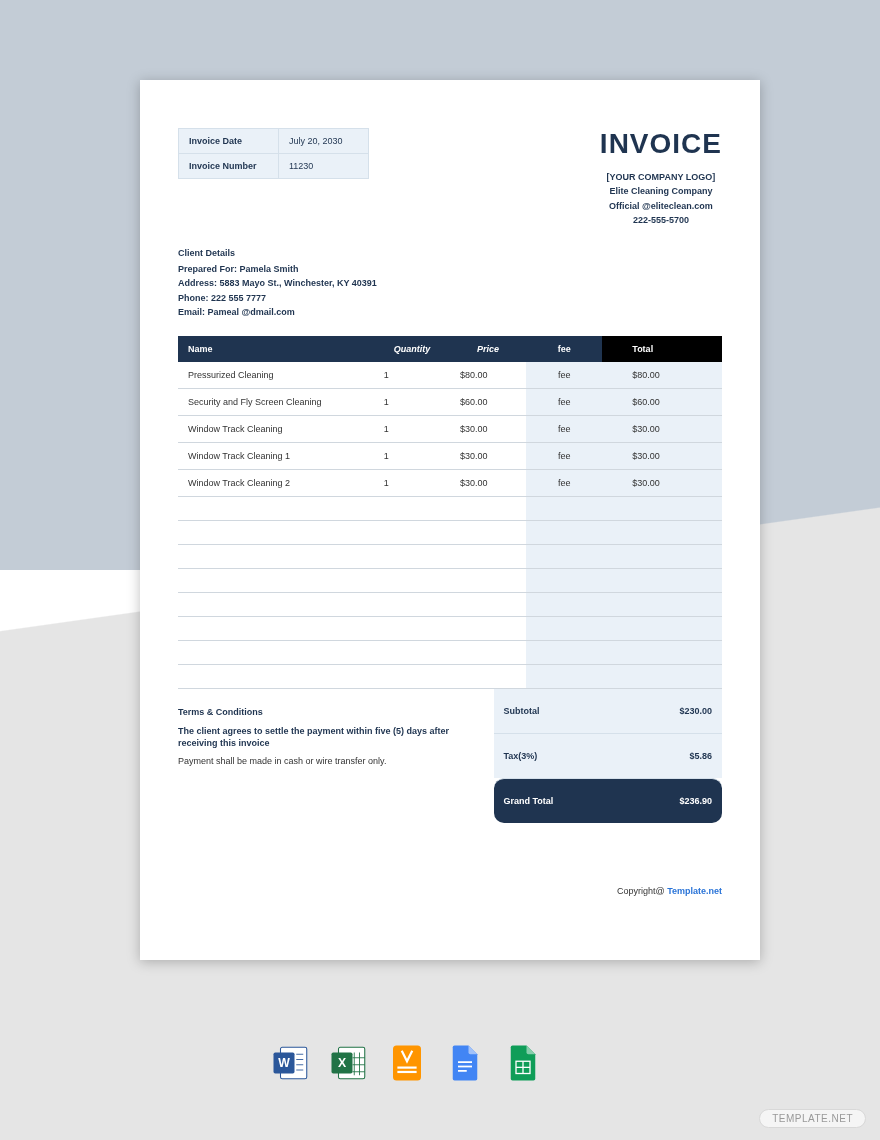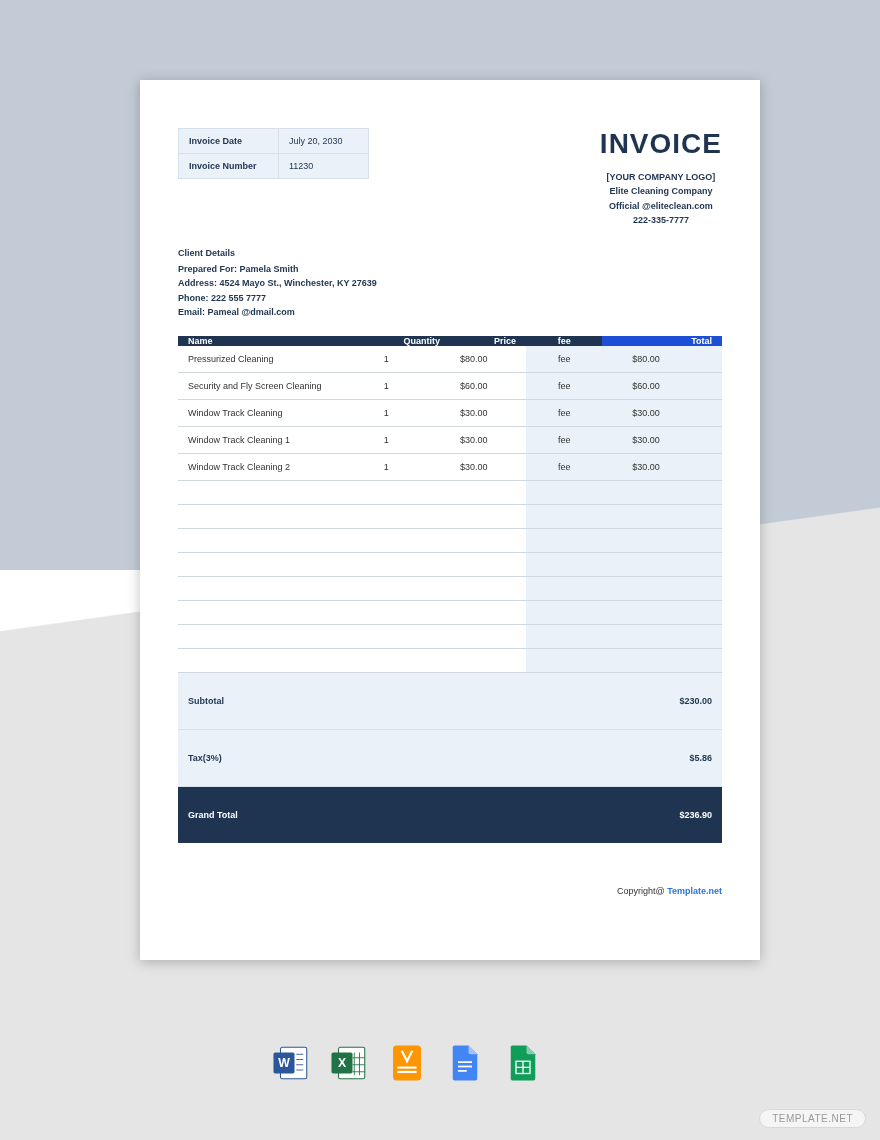--- a/index.html
+++ b/index.html
@@ -36,44 +36,44 @@
   .title {
     font-size: 28px; font-weight: 800; color: #1f3450; letter-spacing: 1px;
     text-align: right;
   }
   .company { text-align: center; margin-top: 10px; font-size: 9px; font-weight: bold; color: #1f3450; line-height: 1.6; }
   .client { margin-top: 18px; font-size: 9px; font-weight: bold; color: #1f3450; line-height: 1.6; }
   .client .h { margin-bottom: 2px; }
   .items { width: 100%; border-collapse: collapse; margin-top: 16px; font-size: 9px; }
   .items thead th {
     background: #1f3450; color: #fff; text-align: left; font-weight: bold;
-    padding: 0 10px; font-size: 9px;
-  }
-  .items thead th.qty, .items thead th.price { text-align: right; }
+    padding: 8px 10px; font-size: 9px;
+  }
+  .items thead th.qty, .items thead th.price { text-align: center; font-style: italic; }
   .items tbody td {
     padding: 8px 10px; border-bottom: 1px solid #d0d7de; vertical-align: middle;
   }
   .items tbody td.name { font-weight: normal; color: #333; }
   .items tbody td.fee, .items thead th.fee { background: #eaf1f8; text-align: center; }
   .items tbody td.total, .items thead th.total { background: #eaf1f8; text-align: left; padding-left: 30px; }
-  .items thead th.total { color: #fff; background:#1d4ed8;text-align:right; }
+  .items thead th.total { color: #fff; background:#000000; }
   .items thead th.fee { color:#fff; background:#1f3450; }
   .empty td { height: 24px; }
   .col-name{width:36%}.col-qty{width:14%}.col-price{width:14%}.col-fee{width:14%}.col-total{width:22%}
   .bottom { display: flex; margin-top: 0; }
   .terms { flex: 0 0 58%; padding: 18px 12px 0 0; font-size: 9px; color:#1f3450; }
   .terms .h { font-weight: bold; margin-bottom: 8px; }
   .terms .p1 { font-weight: bold; margin-bottom: 6px; line-height:1.4; }
   .terms .p2 { font-weight: normal; color:#333; }
   .totals { flex: 1; font-size: 9px; }
-  .totals .row { display:flex; padding:23px 10px; background:#eaf1f8; border-top:1px solid #d5e0ea; }
+  .totals .row { display:flex; padding:17px 10px; background:#eaf1f8; border-top:1px solid #d5e0ea; }
   .totals .row:first-child{border-top:none;}
   .totals .row .lbl{flex:1; font-weight:bold; color:#1f3450;}
   .totals .row .val{flex:0 0 80px; text-align:right; font-weight:bold; color:#1f3450;}
-  .totals .row.grand{background:#1f3450; color:#fff;}
+  .totals .row.grand{background:#1f3450; color:#fff;border-radius:10px;}
   .totals .row.grand .lbl,.totals .row.grand .val{color:#fff;}
   .copy {
     position:absolute; bottom: 64px; right: 38px; font-size:9px; color:#333;
   }
   .copy a{color:#2a74d8; font-weight:bold; text-decoration:none;}
   .watermark{
     position:absolute; bottom:12px; right:14px;
     font-size:10px; color:#999; border:1px solid #d8d8d8; border-radius:12px;
     padding:3px 12px; background:rgba(255,255,255,0.6); letter-spacing:0.5px;
   }
@@ -108,29 +108,29 @@
         </tr>
       </tbody>
         </table>
     </div>
     <div>
       <div class="title">INVOICE</div>
       <div class="company">
         <div>[YOUR COMPANY LOGO]</div>
         <div>Elite Cleaning Company</div>
         <div>Official @eliteclean.com</div>
-        <div>222-335-7777</div>
+        <div>222-555-5700</div>
       </div>
     </div>
   </div>
 
   <div class="client">
     <div class="h">Client Details</div>
     <div>Prepared For: Pamela Smith</div>
-    <div>Address: 4524 Mayo St., Winchester, KY 27639</div>
+    <div>Address: 5883 Mayo St., Winchester, KY 40391</div>
     <div>Phone: 222 555 7777</div>
     <div>Email: Pameal @dmail.com</div>
   </div>
 
   <table class="items">
     <colgroup>
       <col class="col-name">
         <col class="col-qty">
         <col class="col-price">
         <col class="col-fee">
@@ -234,20 +234,25 @@
           <td></td>
           <td></td>
           <td></td>
           <td class="fee"></td>
           <td class="total"></td>
         </tr>
       </tbody>
   </table>
 
   <div class="bottom">
+    <div class="terms">
+      <div class="h">Terms &amp; Conditions</div>
+      <div class="p1">The client agrees to settle the payment within five (5) days after receiving this invoice</div>
+      <div class="p2">Payment shall be made in cash or wire transfer only.</div>
+    </div>
     <div class="totals">
       <div class="row">
         <div class="lbl">Subtotal</div>
         <div class="val">$230.00</div>
       </div>
       <div class="row">
         <div class="lbl">Tax(3%)</div>
         <div class="val">$5.86</div>
       </div>
       <div class="row grand">

